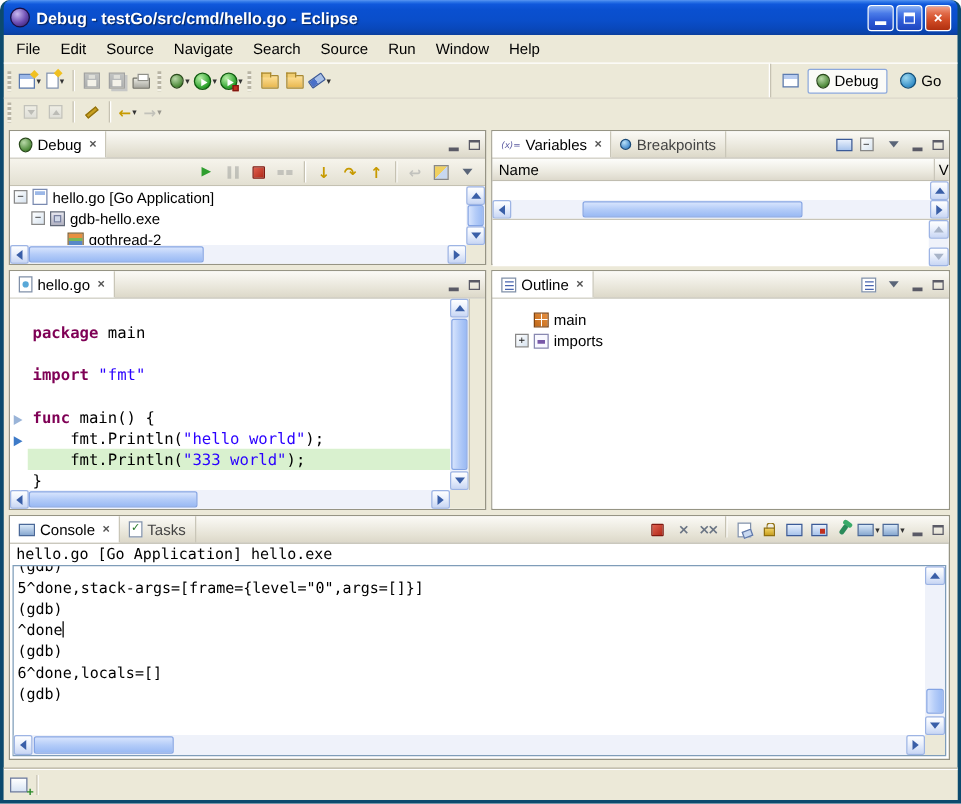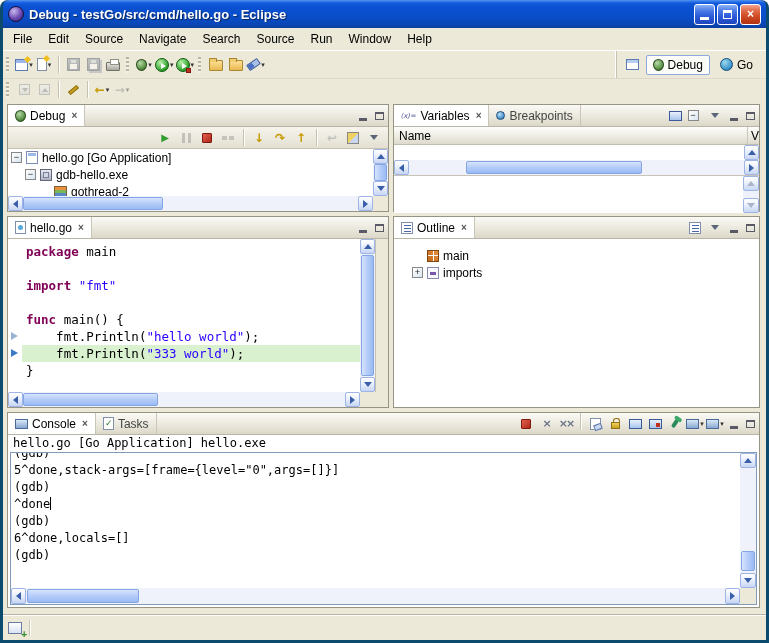--- a/index.html
+++ b/index.html
@@ -71,21 +71,21 @@
   .tri { width:0; height:0; }
   .tri.up    { border-left:4px solid transparent; border-right:4px solid transparent; border-bottom:5px solid #3A5FA8; }
   .tri.down  { border-left:4px solid transparent; border-right:4px solid transparent; border-top:5px solid #3A5FA8; }
   .tri.left  { border-top:4px solid transparent; border-bottom:4px solid transparent; border-right:5px solid #3A5FA8; }
   .tri.right { border-top:4px solid transparent; border-bottom:4px solid transparent; border-left:5px solid #3A5FA8; }
   .tri.gray.up { border-bottom-color:#A8B4C8; } .tri.gray.down { border-top-color:#A8B4C8; }
 
   
   .editor-body { position:absolute; top:22px; left:0; right:0; bottom:0; background:#fff; }
   .ruler { position:absolute; left:0; top:0; width:14px; bottom:15px; background:#fff; }
-  .code-lines { position:absolute; left:14px; top:0; right:28px; bottom:15px; overflow:hidden; padding-top:4px; }
+  .code-lines { position:absolute; left:14px; top:0; right:28px; bottom:15px; overflow:hidden; padding-top:18px; }
   .code-line { height:17px; line-height:17px; font-family:"DejaVu Sans Mono",monospace; font-size:12.5px; white-space:pre; padding-left:4px; }
   .code-line.hl { background:var(--hl,#D9F1CF); }
   .tok-kw { color:var(--kw,#7F0055); font-weight:bold; }
   .tok-str { color:var(--str,#2A00FF); }
   .tok-pl { color:#000; }
   .ip-marker { position:absolute; left:3px; width:0; height:0; border-top:4px solid transparent; border-bottom:4px solid transparent; border-left:7px solid #9AB4D8; }
   .ip-marker.cur { border-left-color:#3D7AC8; }
   .oruler { position:absolute; right:0; top:0; bottom:15px; width:13px; background:#ECE9D8; border-left:1px solid #C4C1B4; }
 
   

